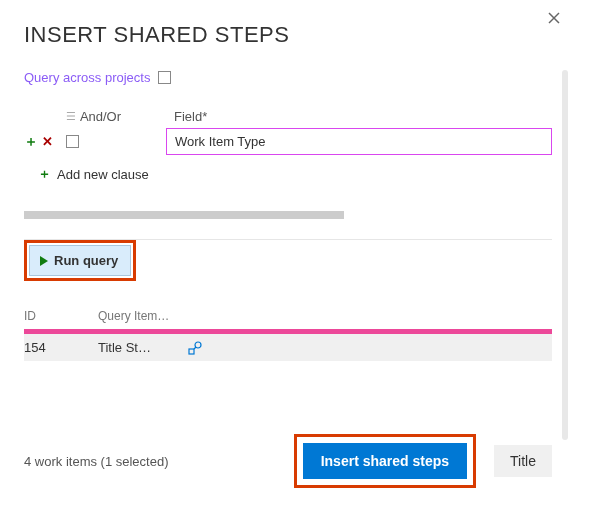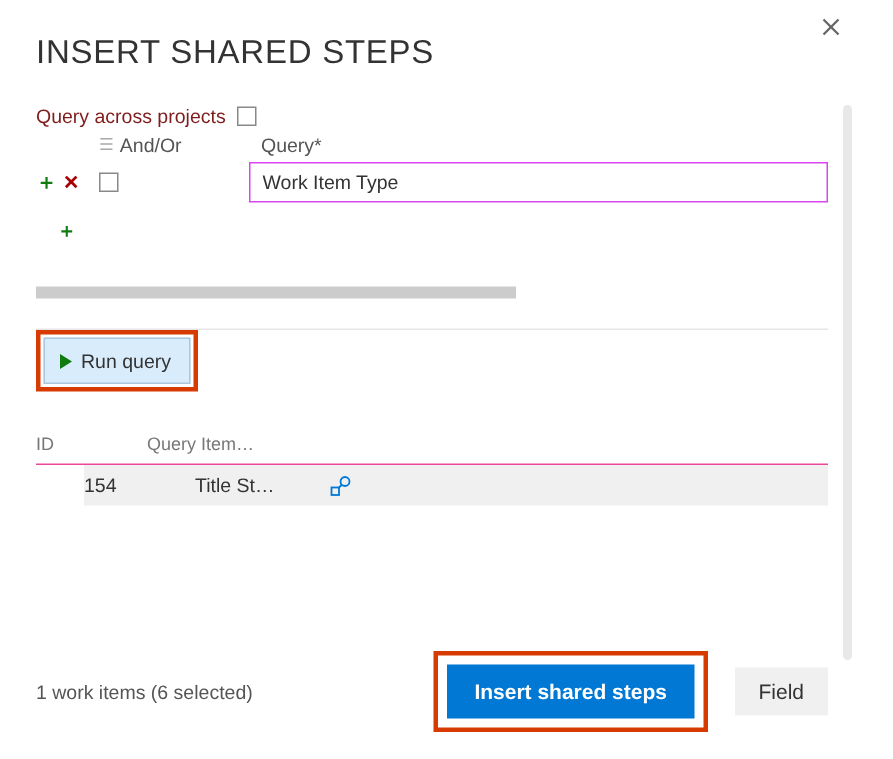--- a/index.html
+++ b/index.html
@@ -54,21 +54,22 @@
   width: 6px;
   height: 370px;
   background: #e8e8e8;
   border-radius: 3px;
 }
 .query-across {
   display: flex;
   align-items: center;
   gap: 8px;
   font-size: 13px;
-  color: #7f1d1d;
+  color: #8b5cf6;
+  margin-bottom: 20px;
 }
 .checkbox {
   width: 13px;
   height: 13px;
   border: 1px solid #888;
   background: #fff;
   cursor: pointer;
 }
 .grid-row {
   display: flex;
@@ -118,20 +119,21 @@
   width: 320px;
   height: 8px;
   background: #ccc;
   border-radius: 0;
 }
 .run-query-box {
   margin-top: 40px;
   border: 3px solid #d83b01;
   display: inline-block;
   padding: 2px;
+  font-weight: bold;
 }
 .run-query-btn {
   border: 1px solid #aac7dd;
   background: #d9ecfb;
   padding: 7px 12px 7px 10px;
   display: flex;
   align-items: center;
   gap: 6px;
   font-size: 13px;
   color: #333;
@@ -144,33 +146,32 @@
   border-bottom: 5px solid transparent;
 }
 .results {
   margin-top: 22px;
 }
 .results-header {
   display: flex;
   font-size: 12px;
   color: #777;
   padding: 6px 0;
-  border-bottom: 1px solid #ec4899;
+  border-bottom: 5px solid #ec4899;
 }
 .col-id { width: 74px; }
 .col-type { width: 90px; }
 .col-title { flex: 1; }
 .results-row {
   display: flex;
   align-items: center;
   font-size: 13px;
   color: #333;
   background: #f0f0f0;
   padding: 6px 0;
-  margin-left: 32px;
 }
 .results-row .col-title { display: flex; align-items: center; gap: 6px; }
 .shared-icon {
   width: 14px; height: 14px;
   position: relative;
   display: inline-block;
 }
 .shared-icon svg { width: 14px; height: 14px; }
 .footer {
   position: absolute;
@@ -230,38 +231,39 @@
       <span>Query across projects</span>
       <span class="checkbox"></span>
     </div>
 
     <div class="grid-row">
       <div class="row-controls"></div>
       <div class="header-cell andor-header">
         <span class="list-icon">☰</span>
         <span>And/Or</span>
       </div>
-      <div class="header-cell field-header">Query*</div>
+      <div class="header-cell field-header">Field*</div>
     </div>
 
     <div class="grid-row">
       <div class="row-controls">
         <span class="plus-icon">＋</span>
         <span class="x-icon">✕</span>
       </div>
       <div class="andor-col">
         <span class="checkbox"></span>
       </div>
       <div class="field-col">
         <input class="field-input" value="Work Item Type" style="">
       </div>
     </div>
 
     <div class="add-clause">
       <span class="plus-icon">＋</span>
+      <span>Add new clause</span>
     </div>
 
     <div class="hscroll"></div>
 
     <div class="divider-line" style="margin-top:20px;"></div>
 
     <div class="run-query-box" style="margin-top:0;">
       <div class="run-query-btn">
         <span class="play-icon"></span>
         <span>Run query</span>
@@ -286,22 +288,22 @@
           </span>
         </div>
       </div>
     </div>
 
   </div>
 
   <div class="scrollbar"></div>
 
   <div class="footer">
-    <div class="footer-status">1 work items (6 selected)</div>
+    <div class="footer-status">4 work items (1 selected)</div>
     <div class="footer-actions">
       <div class="insert-box">
         <button class="insert-btn">Insert shared steps</button>
       </div>
-      <button class="cancel-btn">Field</button>
+      <button class="cancel-btn">Title</button>
     </div>
   </div>
 
 </div>
 
 </body></html>

